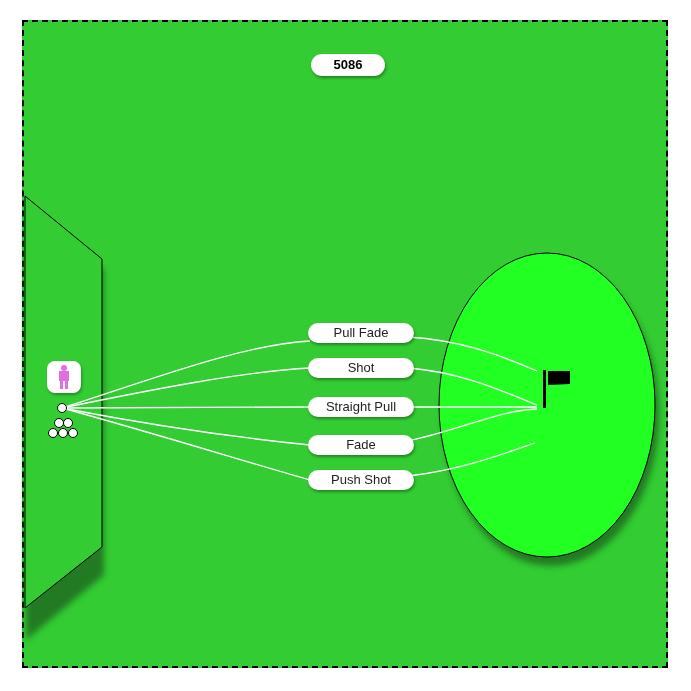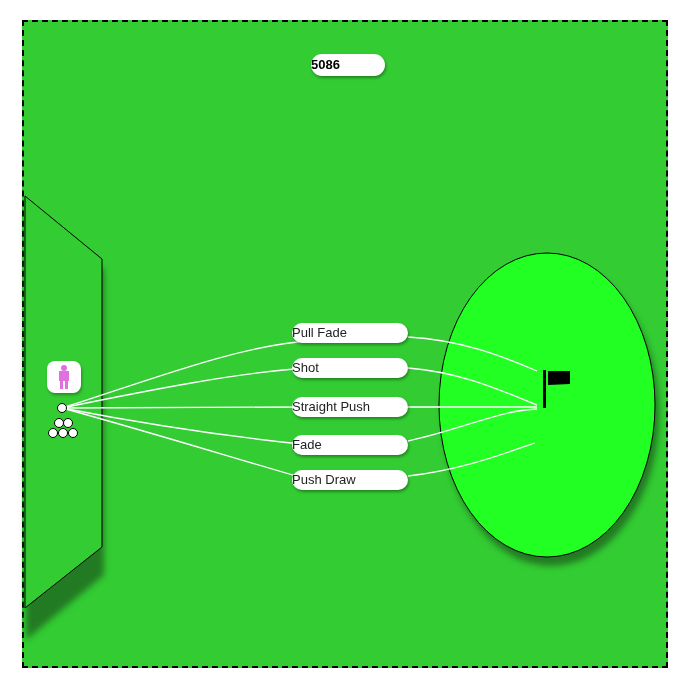--- a/index.html
+++ b/index.html
@@ -5,29 +5,29 @@
     html, body { margin: 0; padding: 0; background: #ffffff; }
     body { width: 691px; height: 691px; position: relative; overflow: hidden;
            font-family: "Liberation Sans", sans-serif; }
     .field {
       position: absolute; left: 22px; top: 20px; width: 646px; height: 648px;
       background: #33cc33; border: 2px dashed #000; box-sizing: border-box;
     }
     .scene { position: absolute; left: 0; top: 0; width: 691px; height: 691px; }
     .pill {
       position: absolute; background: #fff; border-radius: 10px;
-      font-size: 13px; color: #222;
+      text-align: center; font-size: 13px; color: #222;
       box-shadow: 1px 2px 3px rgba(0,0,0,0.35);
       line-height: 20px; height: 20px;
     }
     .score {
       left: 311px; top: 54px; width: 74px; height: 22px; line-height: 22px;
       font-weight: bold; font-size: 13px; color: #000; border-radius: 11px;
     }
-    .shot { width: 116px; left: 292px; cursor: pointer; }
+    .shot { width: 106px; left: 308px; cursor: pointer; }
     .player-card {
       position: absolute; left: 47px; top: 361px; width: 34px; height: 32px;
       background: #fff; border-radius: 8px; box-shadow: 1px 2px 3px rgba(0,0,0,0.3);
     }
     .ball { position: absolute; width: 8px; height: 8px; border-radius: 50%;
             background: #fff; border: 1px solid #000; }
   </style>
 </head>
 <body>
 
@@ -81,15 +81,15 @@
 
 <div class="ball" style="left:57px;top:403px;"></div>
 <div class="ball" style="left:54px;top:418px;"></div>
 <div class="ball" style="left:63px;top:418px;"></div>
 <div class="ball" style="left:48px;top:428px;"></div>
 <div class="ball" style="left:58px;top:428px;"></div>
 <div class="ball" style="left:68px;top:428px;"></div>
 
 <div class="pill shot" style="top:323px;">Pull Fade</div>
 <div class="pill shot" style="top:358px;">Shot</div>
-<div class="pill shot" style="top:397px;">Straight Push</div>
+<div class="pill shot" style="top:397px;">Straight Pull</div>
 <div class="pill shot" style="top:435px;">Fade</div>
-<div class="pill shot" style="top:470px;">Push Draw</div>
+<div class="pill shot" style="top:470px;">Push Shot</div>
 
 </body></html>

